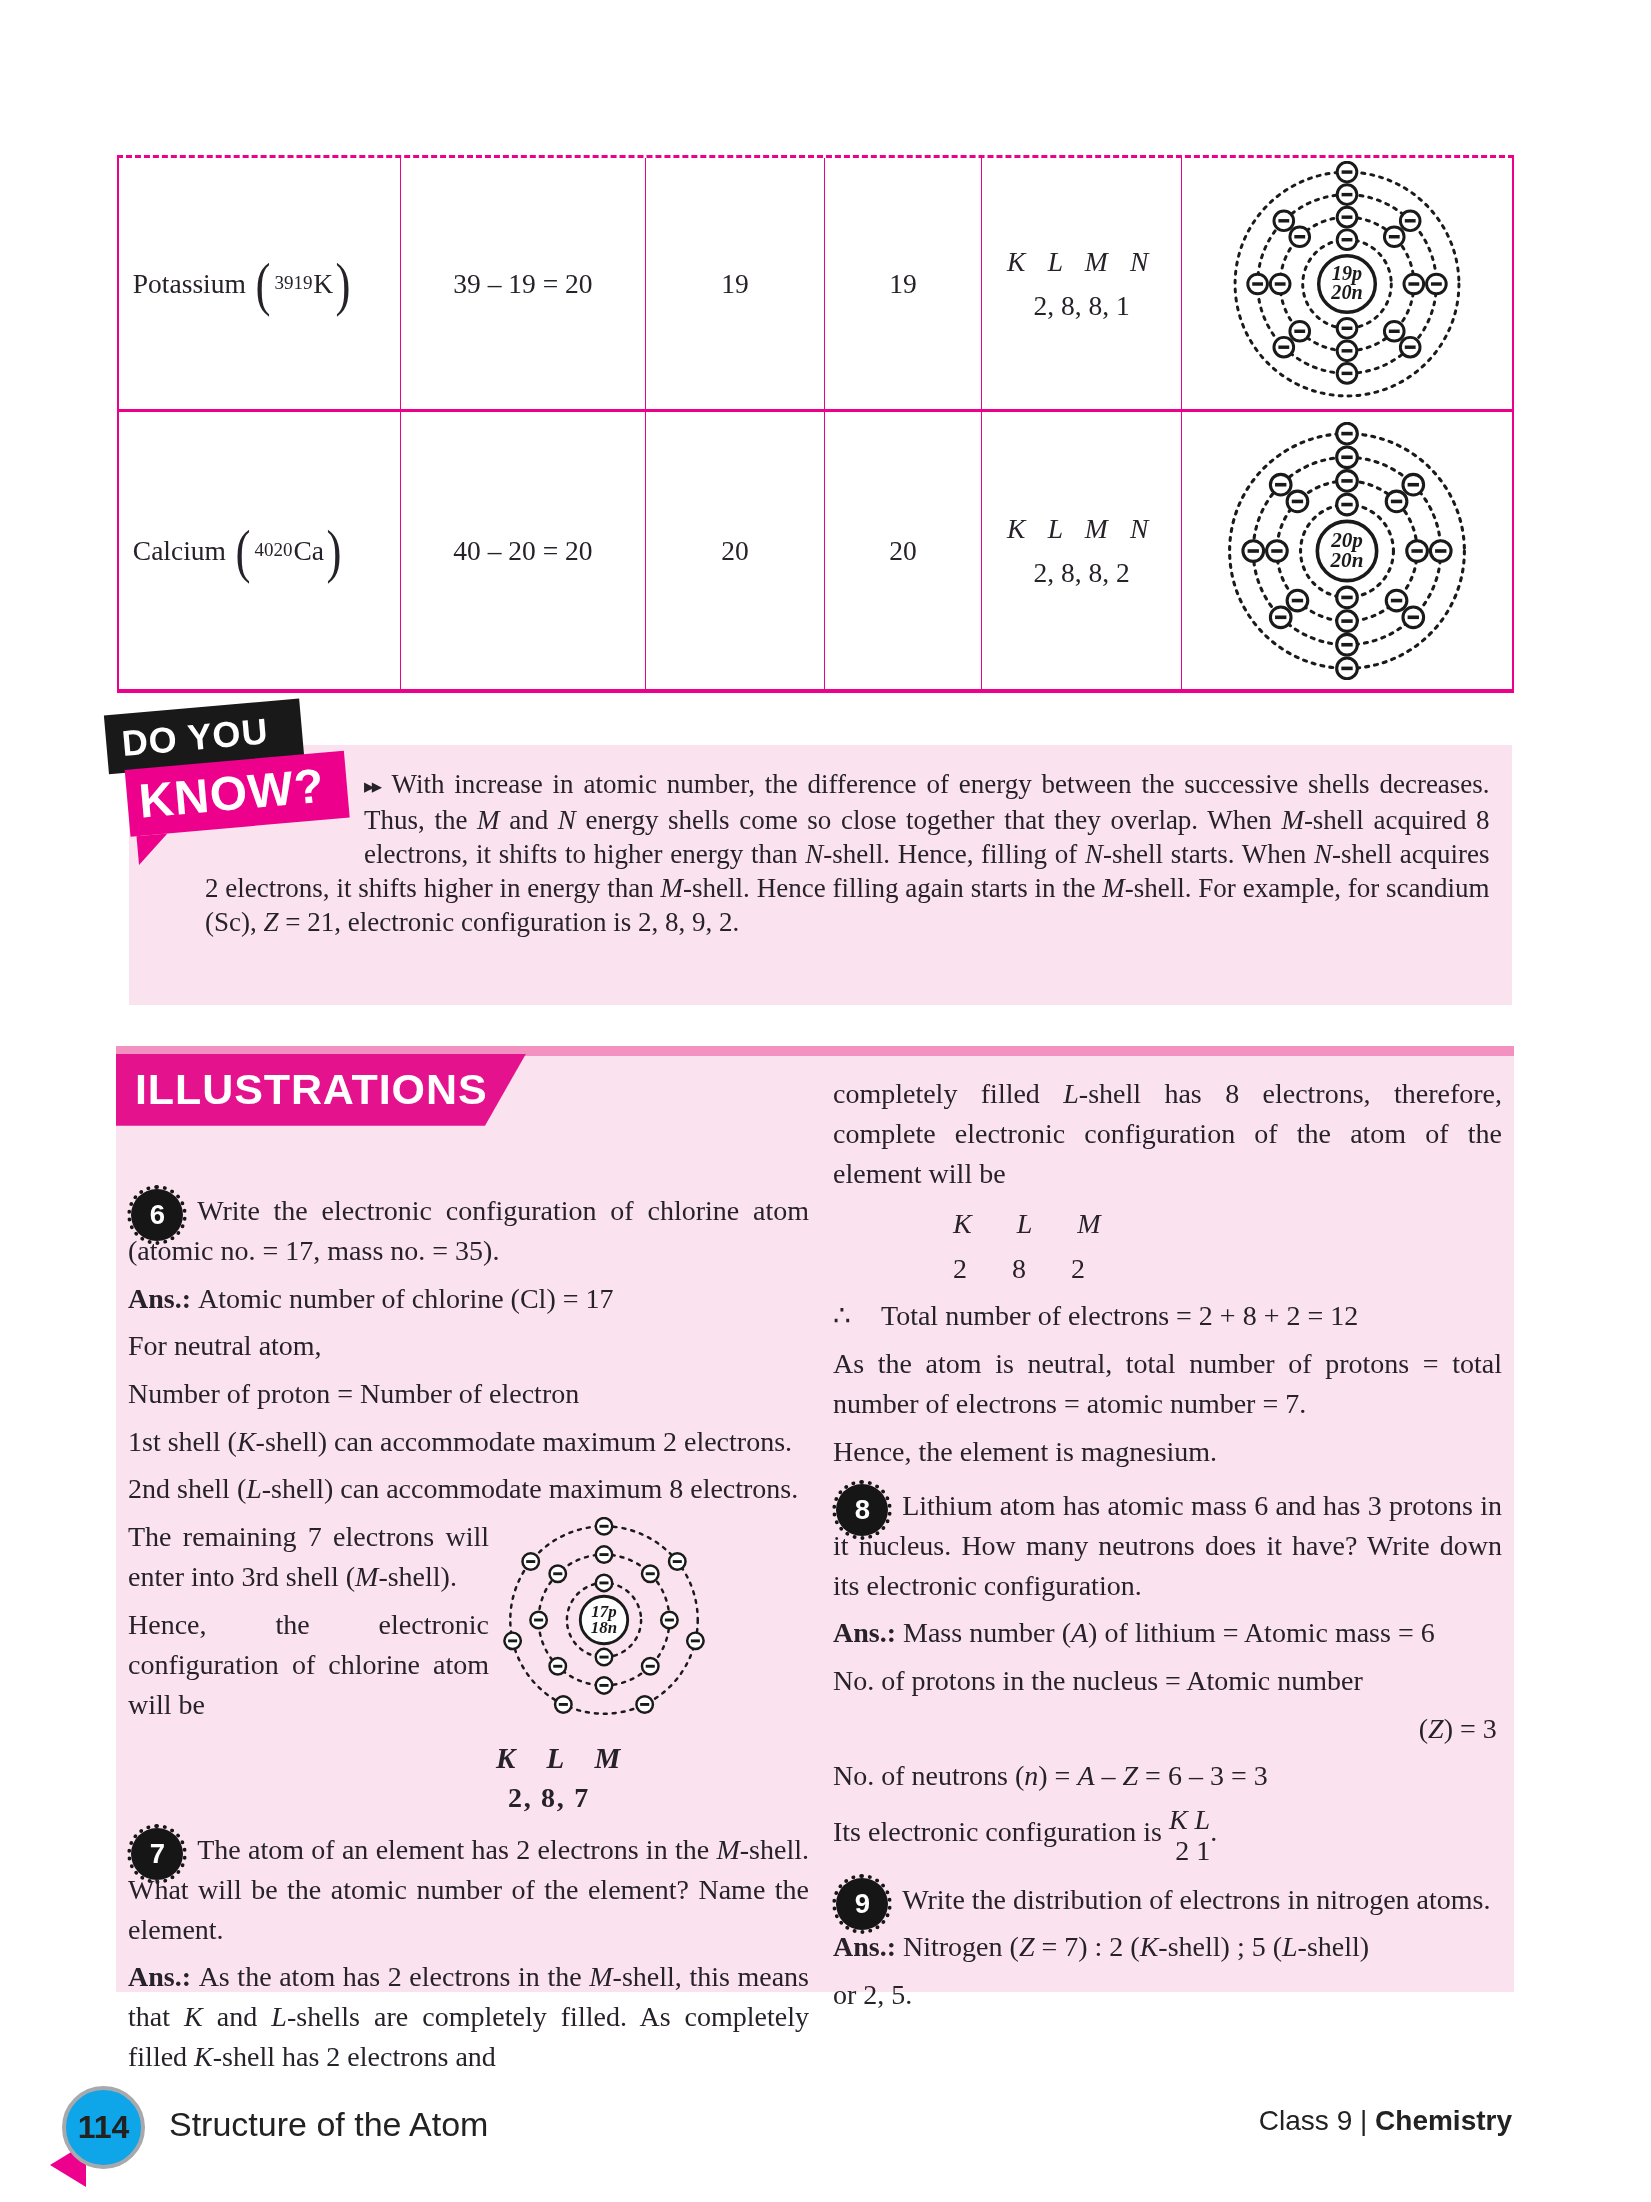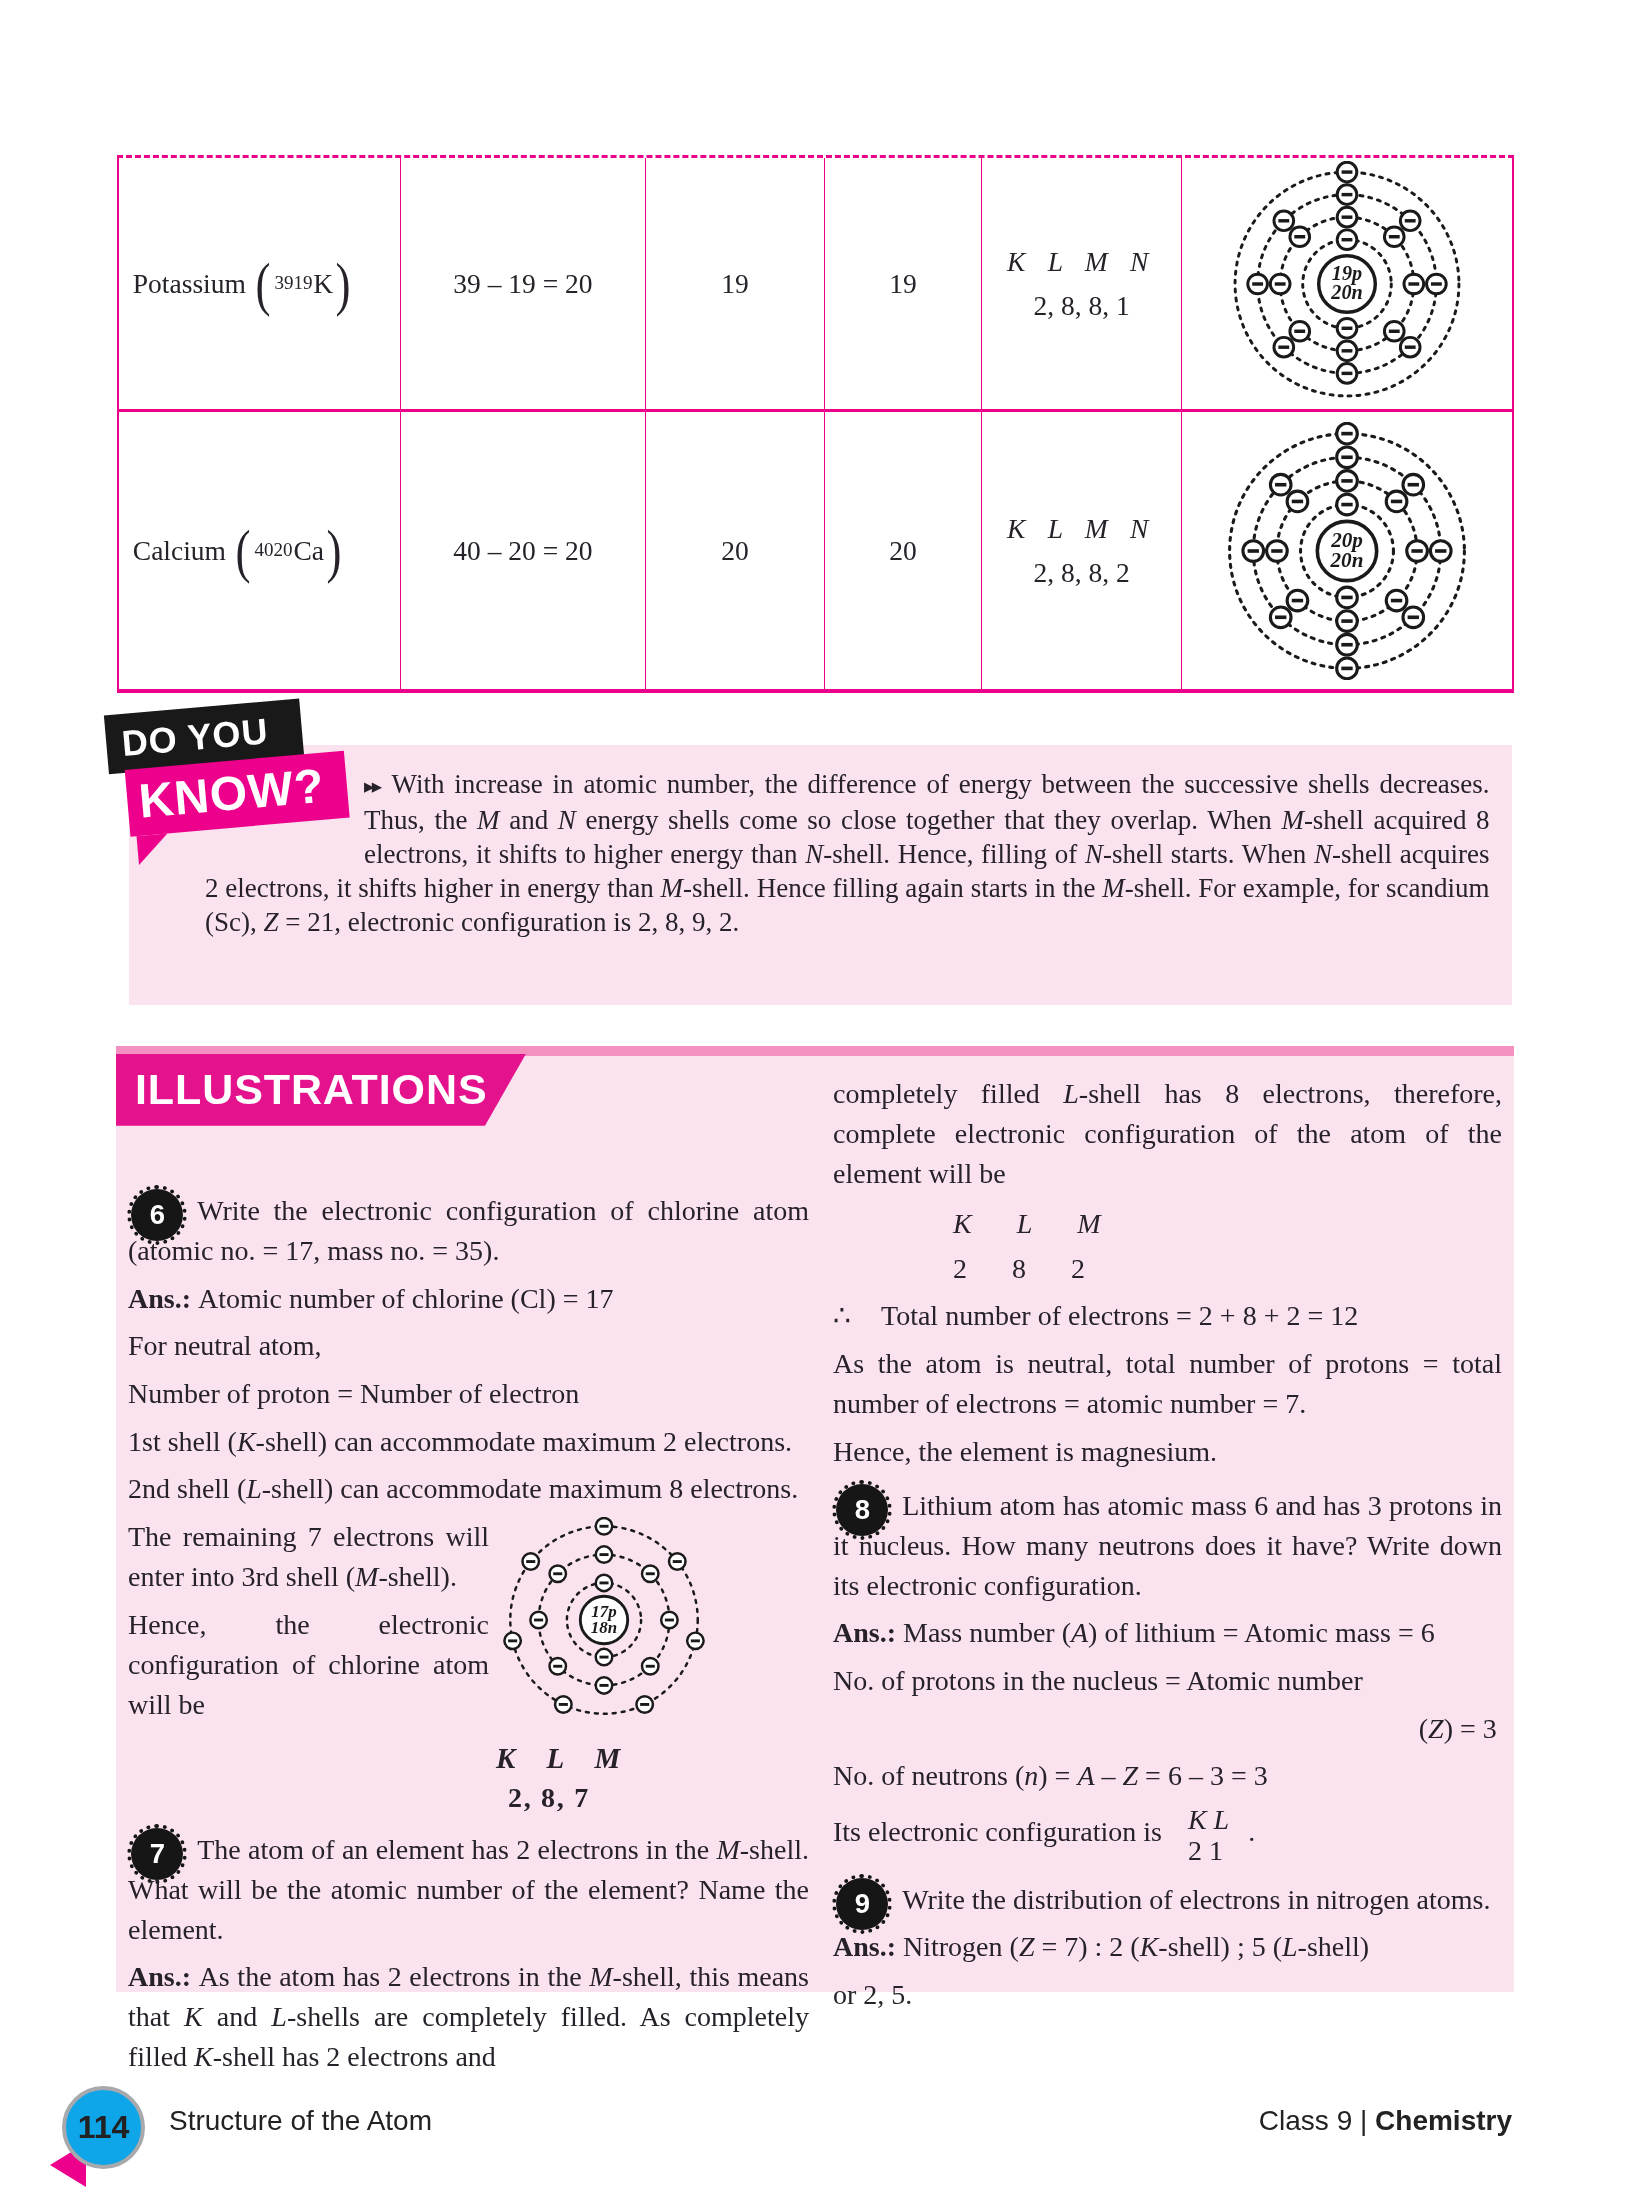--- a/index.html
+++ b/index.html
@@ -64,32 +64,32 @@
   .cl-float{float:right;width:206px;margin:0 102px 3.4px 12px;}
   .klm-line{font-weight:bold;font-style:italic;letter-spacing:12px;margin-left:368px;font-size:29px;}
   .cfg-line{font-weight:bold;margin-left:380px;font-size:28px;letter-spacing:1.7px;}
   .clearfix{clear:both;}
   .mini-klm{padding-left:120px;line-height:45px;margin-bottom:5.2px;}
   .mini-klm .r{display:flex;gap:45px;}
   .mini-klm .it{font-style:italic;}
   .therefore{display:inline-block;width:48px;}
   .ta-right{text-align:right;padding-right:5.2px;}
   .stack2{display:inline-flex;flex-direction:column;vertical-align:middle;line-height:31px;
-          text-align:left;margin:0 19px;}
+          text-align:right;margin:0 0;}
   .stack2 .st-top{font-style:italic;}
 
   
   .footer{position:absolute;left:0;top:2086px;width:1651px;font-family:"Liberation Sans",sans-serif;}
   .pg-ring{position:absolute;left:62px;top:0;width:83px;height:83px;border:4.3px solid var(--grayring);
            border-radius:50%;display:flex;align-items:center;justify-content:center;
            font-weight:bold;font-size:32px;color:#222;background:#0ea5e9;}
   .pg-tri{position:absolute;left:50px;top:57px;width:0;height:0;
           border-top:22.4px solid transparent;border-bottom:22.4px solid transparent;
           border-right:36px solid var(--magenta);}
-  .chapter{position:absolute;left:169px;top:19px;font-size:28px;color:#222;}
+  .chapter{position:absolute;left:169px;top:19px;font-size:34px;color:#222;}
   .cls{position:absolute;right:139px;top:19px;font-size:28px;color:#222;}
   .cls b{font-weight:bold;}
 </style>
 </head>
 <body>
 
 <div class="page">
 
   <div class="atoms-table">
 

